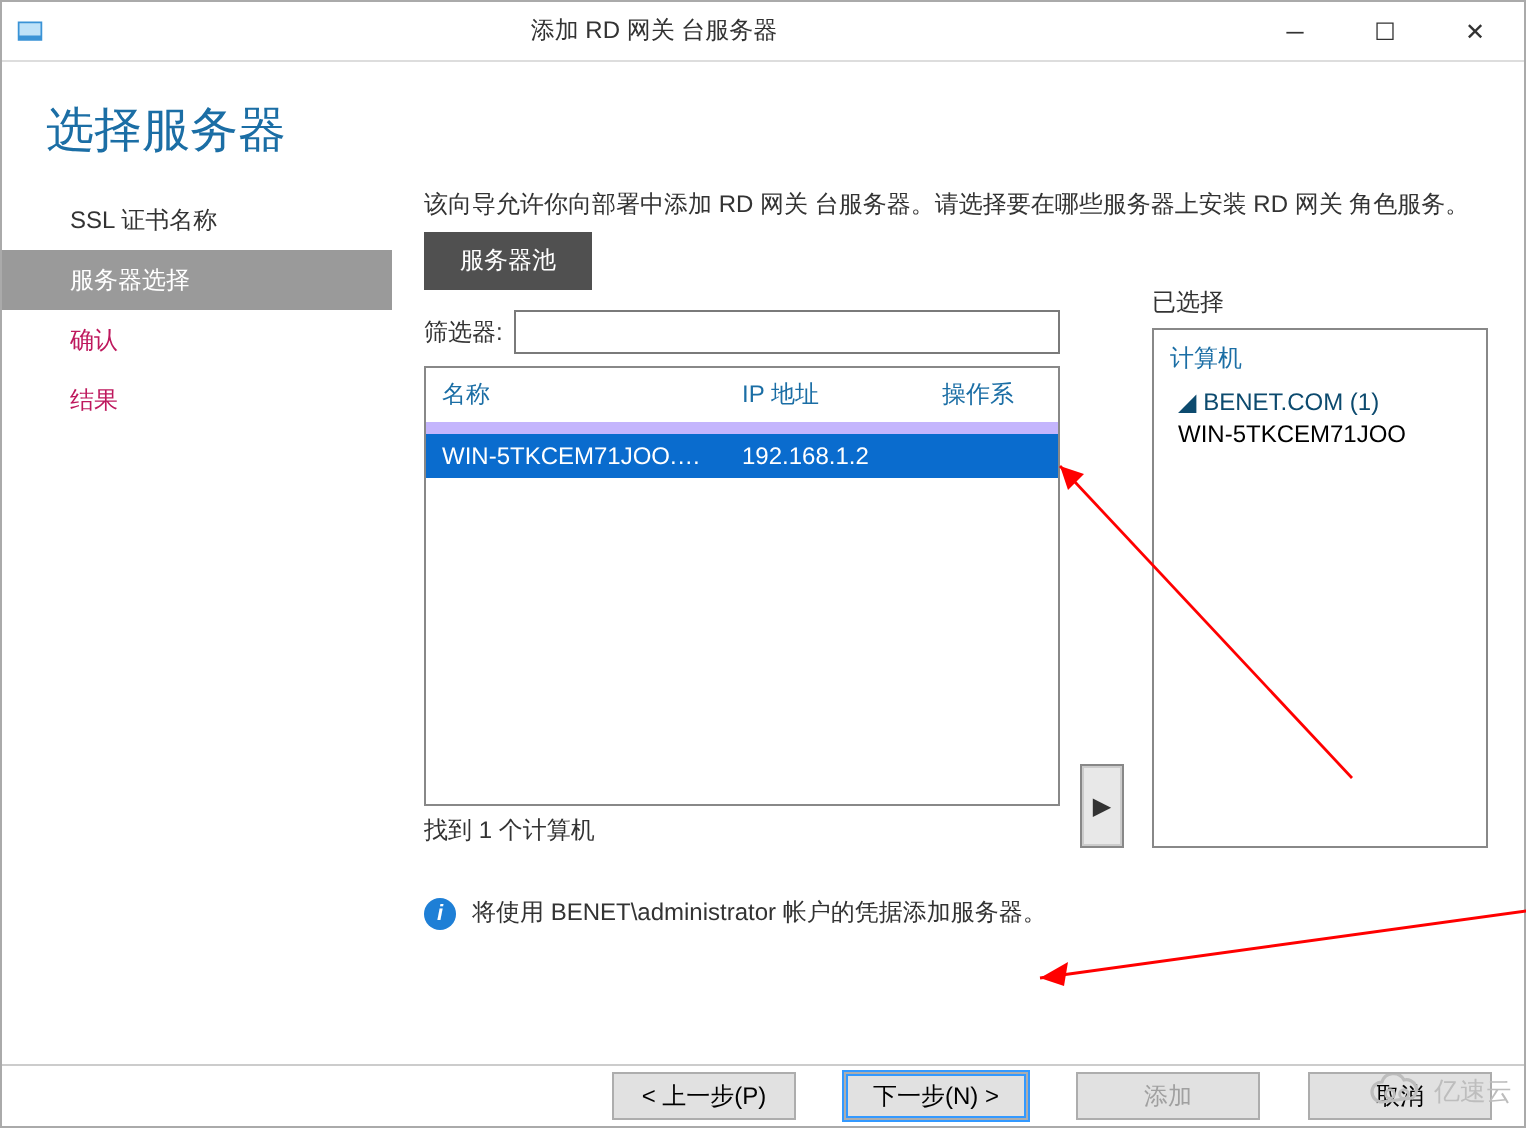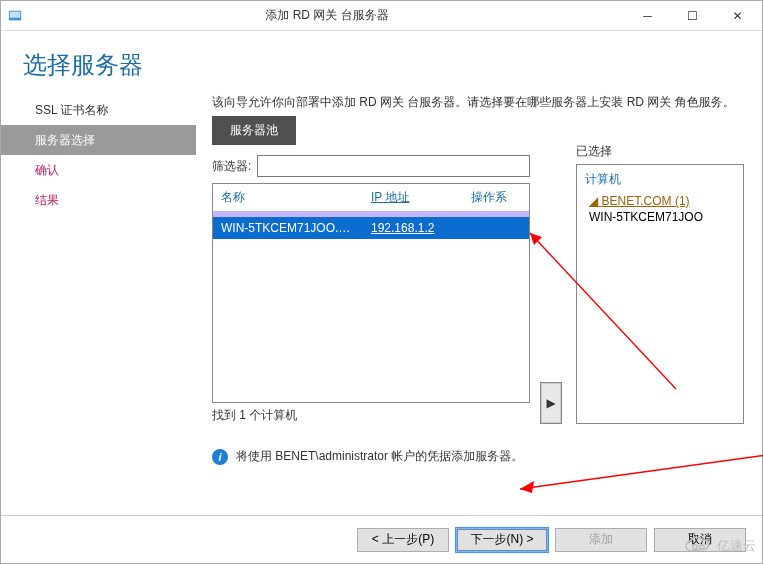--- a/index.html
+++ b/index.html
@@ -23,37 +23,37 @@
   .pool-row { display:flex; align-items:flex-end; }
   .pool-col { width: 318px; }
   .tab { display:inline-block; background:#505050; color:#fff; padding:6px 18px; font-size:12px; }
   .filter-row { margin-top:10px; display:flex; align-items:center; gap:6px; }
   .filter-row label { font-size:12px; }
   .filter-row input { flex:1; height:22px; border:1px solid #7a7a7a; padding:0 4px; font-size:12px; }
   .pool-table { margin-top:6px; border:1px solid #888; height: 220px; display:flex;flex-direction:column; }
   .pool-head { display:flex; border-bottom:6px solid #c4b5fd; font-size:12px; color:#1b6ea5; }
   .pool-head > div { padding:5px 8px; }
   .col-name { width: 150px; }
-  .col-ip   { width: 100px; text-decoration: underline; }
+  .col-ip   { width: 100px; }
   .col-os   { flex:1; }
   .pool-body { flex:1; overflow:hidden; }
   .pool-row-item { display:flex; font-size:12px; color:#fff; background:#0a6cce; }
   .pool-row-item > div { padding:4px 8px; white-space:nowrap; overflow:hidden; text-overflow:ellipsis; }
   .count-label { font-size:12px; margin-top:4px; }
   .move-col { width:42px; display:flex; align-items:center; justify-content:center; padding-top:110px;}
   .move-btn { width:22px; height:42px; border:1px solid #888; background:#e8e8e8; display:flex;align-items:center;justify-content:center; font-size:12px; box-shadow:0 0 0 1px #ccc inset;}
   .sel-col { flex:1; margin-left:4px;}
   .sel-label { font-size:12px; margin-bottom:4px; margin-top:6px;}
   .sel-box { border:1px solid #888; height:260px; padding:6px 8px; font-size:12px; }
   .sel-box .header { color:#1b6ea5; margin-bottom:6px; }
-  .sel-box .domain { color:#a16207; margin:4px 0 2px 4px;text-decoration:underline; }
+  .sel-box .domain { color:#0c4a6e; margin:4px 0 2px 4px; }
   .sel-box .server { color:#000; margin-left:4px; }
   .info-row { margin-top:24px; display:flex; align-items:center; gap:8px; font-size:12px;}
   .info-icon { width:16px;height:16px;border-radius:50%;background:#1e7fd6;color:#fff;display:flex;align-items:center;justify-content:center;font-style:italic;font-weight:bold;font-size:11px;}
-  .footer { height:48px; border-top:1px solid #ccc; display:flex; align-items:center; justify-content:flex-end; gap:7px; padding-right:16px; }
+  .footer { height:31px; border-top:1px solid #ccc; display:flex; align-items:center; justify-content:flex-end; gap:24px; padding-right:16px; }
   .footer button { height:24px; min-width:92px; font-size:12px; background:#e1e1e1; border:1px solid #adadad; padding:0 10px;}
   .footer button.primary { outline:1px solid #3399ff; box-shadow:0 0 0 1px #3399ff inset;}
   .footer button:disabled { color:#a0a0a0; }
   .arrow { position:absolute; pointer-events:none; }
   .arrow svg line { stroke:#ff0000; stroke-width:1.4; }
   .arrow svg polygon { fill:#ff0000; }
   .watermark { position:absolute; right:6px; bottom:8px; display:flex;align-items:center;gap:4px; color:#bdbdbd; font-size:13px;}
   .watermark .cloud { width:30px;height:18px;}
 </style>
 </head>

